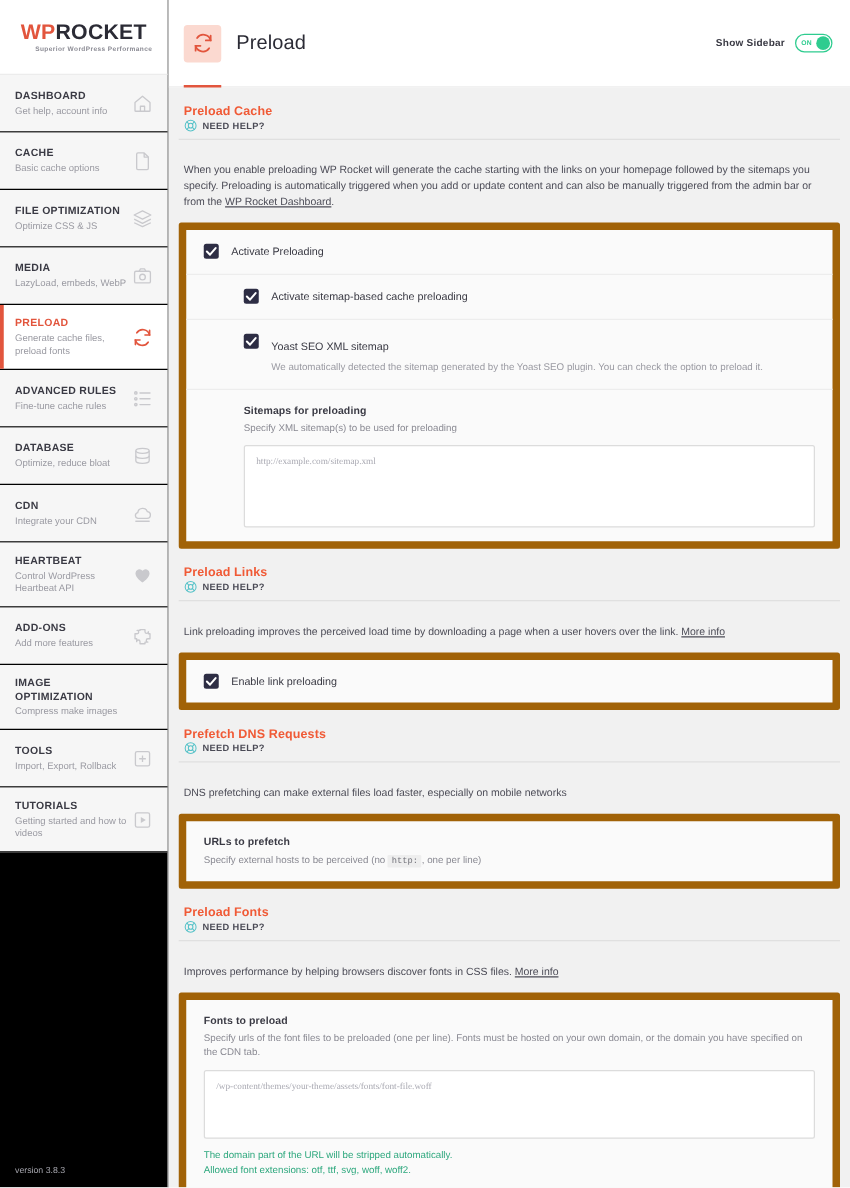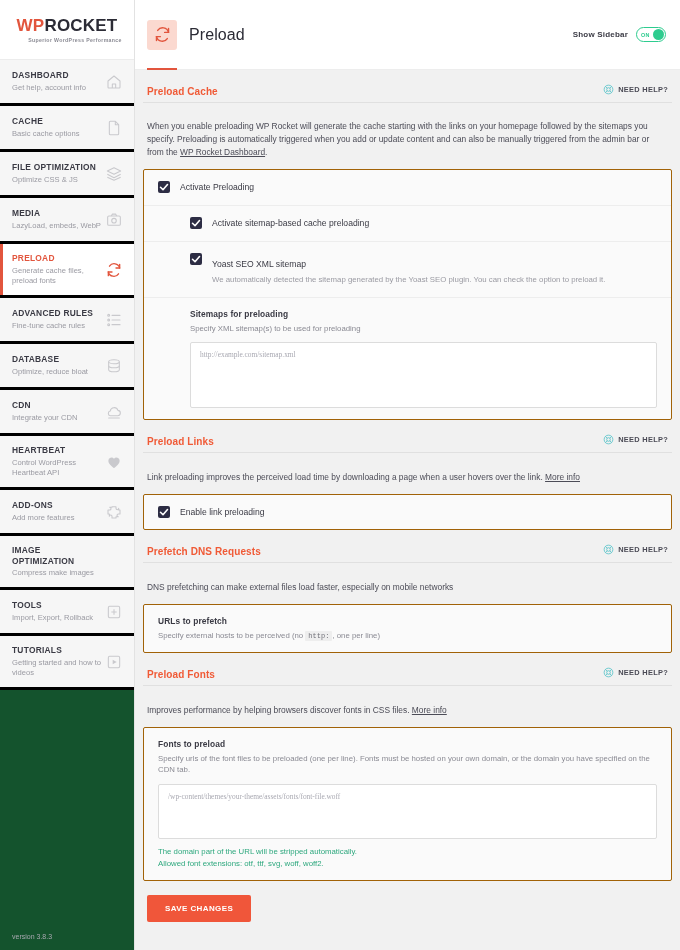--- a/index.html
+++ b/index.html
@@ -15,21 +15,21 @@
     width: 680px; height: 950px;
     display: flex;
     background: #f1f1f1;
     overflow: hidden;
   }
 
   
   .sidebar {
     width: 135px;
     flex: 0 0 135px;
-    background: #14532d;
+    background: #000000;
     border-right: 1px solid #e2e2e2;
     display: flex;
     flex-direction: column;
     position: relative;
   }
   .logo-box {
     height: 60px;
     background: #ffffff;
     display: flex;
     flex-direction: column;
@@ -55,21 +55,21 @@
     white-space: nowrap;
     font-weight: bold;
   }
   .nav { flex: 1 1 auto; }
   .nav-item {
     position: relative;
     display: flex;
     align-items: center;
     justify-content: space-between;
     padding: 9px 10px 9px 12px;
-    border-bottom: 3px solid #000000;
+    border-bottom: 1px solid #000000;
     background: #f6f6f6;
     min-height: 46px;
     cursor: pointer;
   }
   .nav-item.active {
     background: #ffffff;
   }
   .nav-item.active:before {
     content: "";
     position: absolute;
@@ -193,20 +193,21 @@
   }
 
   
   .section { margin-top: 14px; }
   .section-head {
     display: flex;
     align-items: baseline;
     justify-content: space-between;
     border-bottom: 1px solid #e0e0e0;
     padding: 0 4px 5px 4px;
+    flex-direction: column;
   }
   .section-title {
     font-size: 10px;
     font-weight: bold;
     color: #f05a36;
     letter-spacing: .1px;
   }
   .need-help {
     display: flex;
     align-items: center;
@@ -223,21 +224,21 @@
   .section-desc {
     font-size: 8.4px;
     color: #4c4c57;
     line-height: 1.55;
     padding: 9px 4px 0 4px;
   }
   .section-desc a { color: #4c4c57; text-decoration: underline; }
 
   .panel {
     background: #fafafa;
-    border: 1px solid #a16207;
+    border: 6px solid #a16207;
     margin-top: 10px;
     border-radius: 2px;
   }
   .panel-row {
     padding: 11px 14px;
     border-bottom: 1px solid #ededed;
   }
   .panel-row:last-child { border-bottom: none; }
 
   .cb-row { display: flex; align-items: flex-start; }

